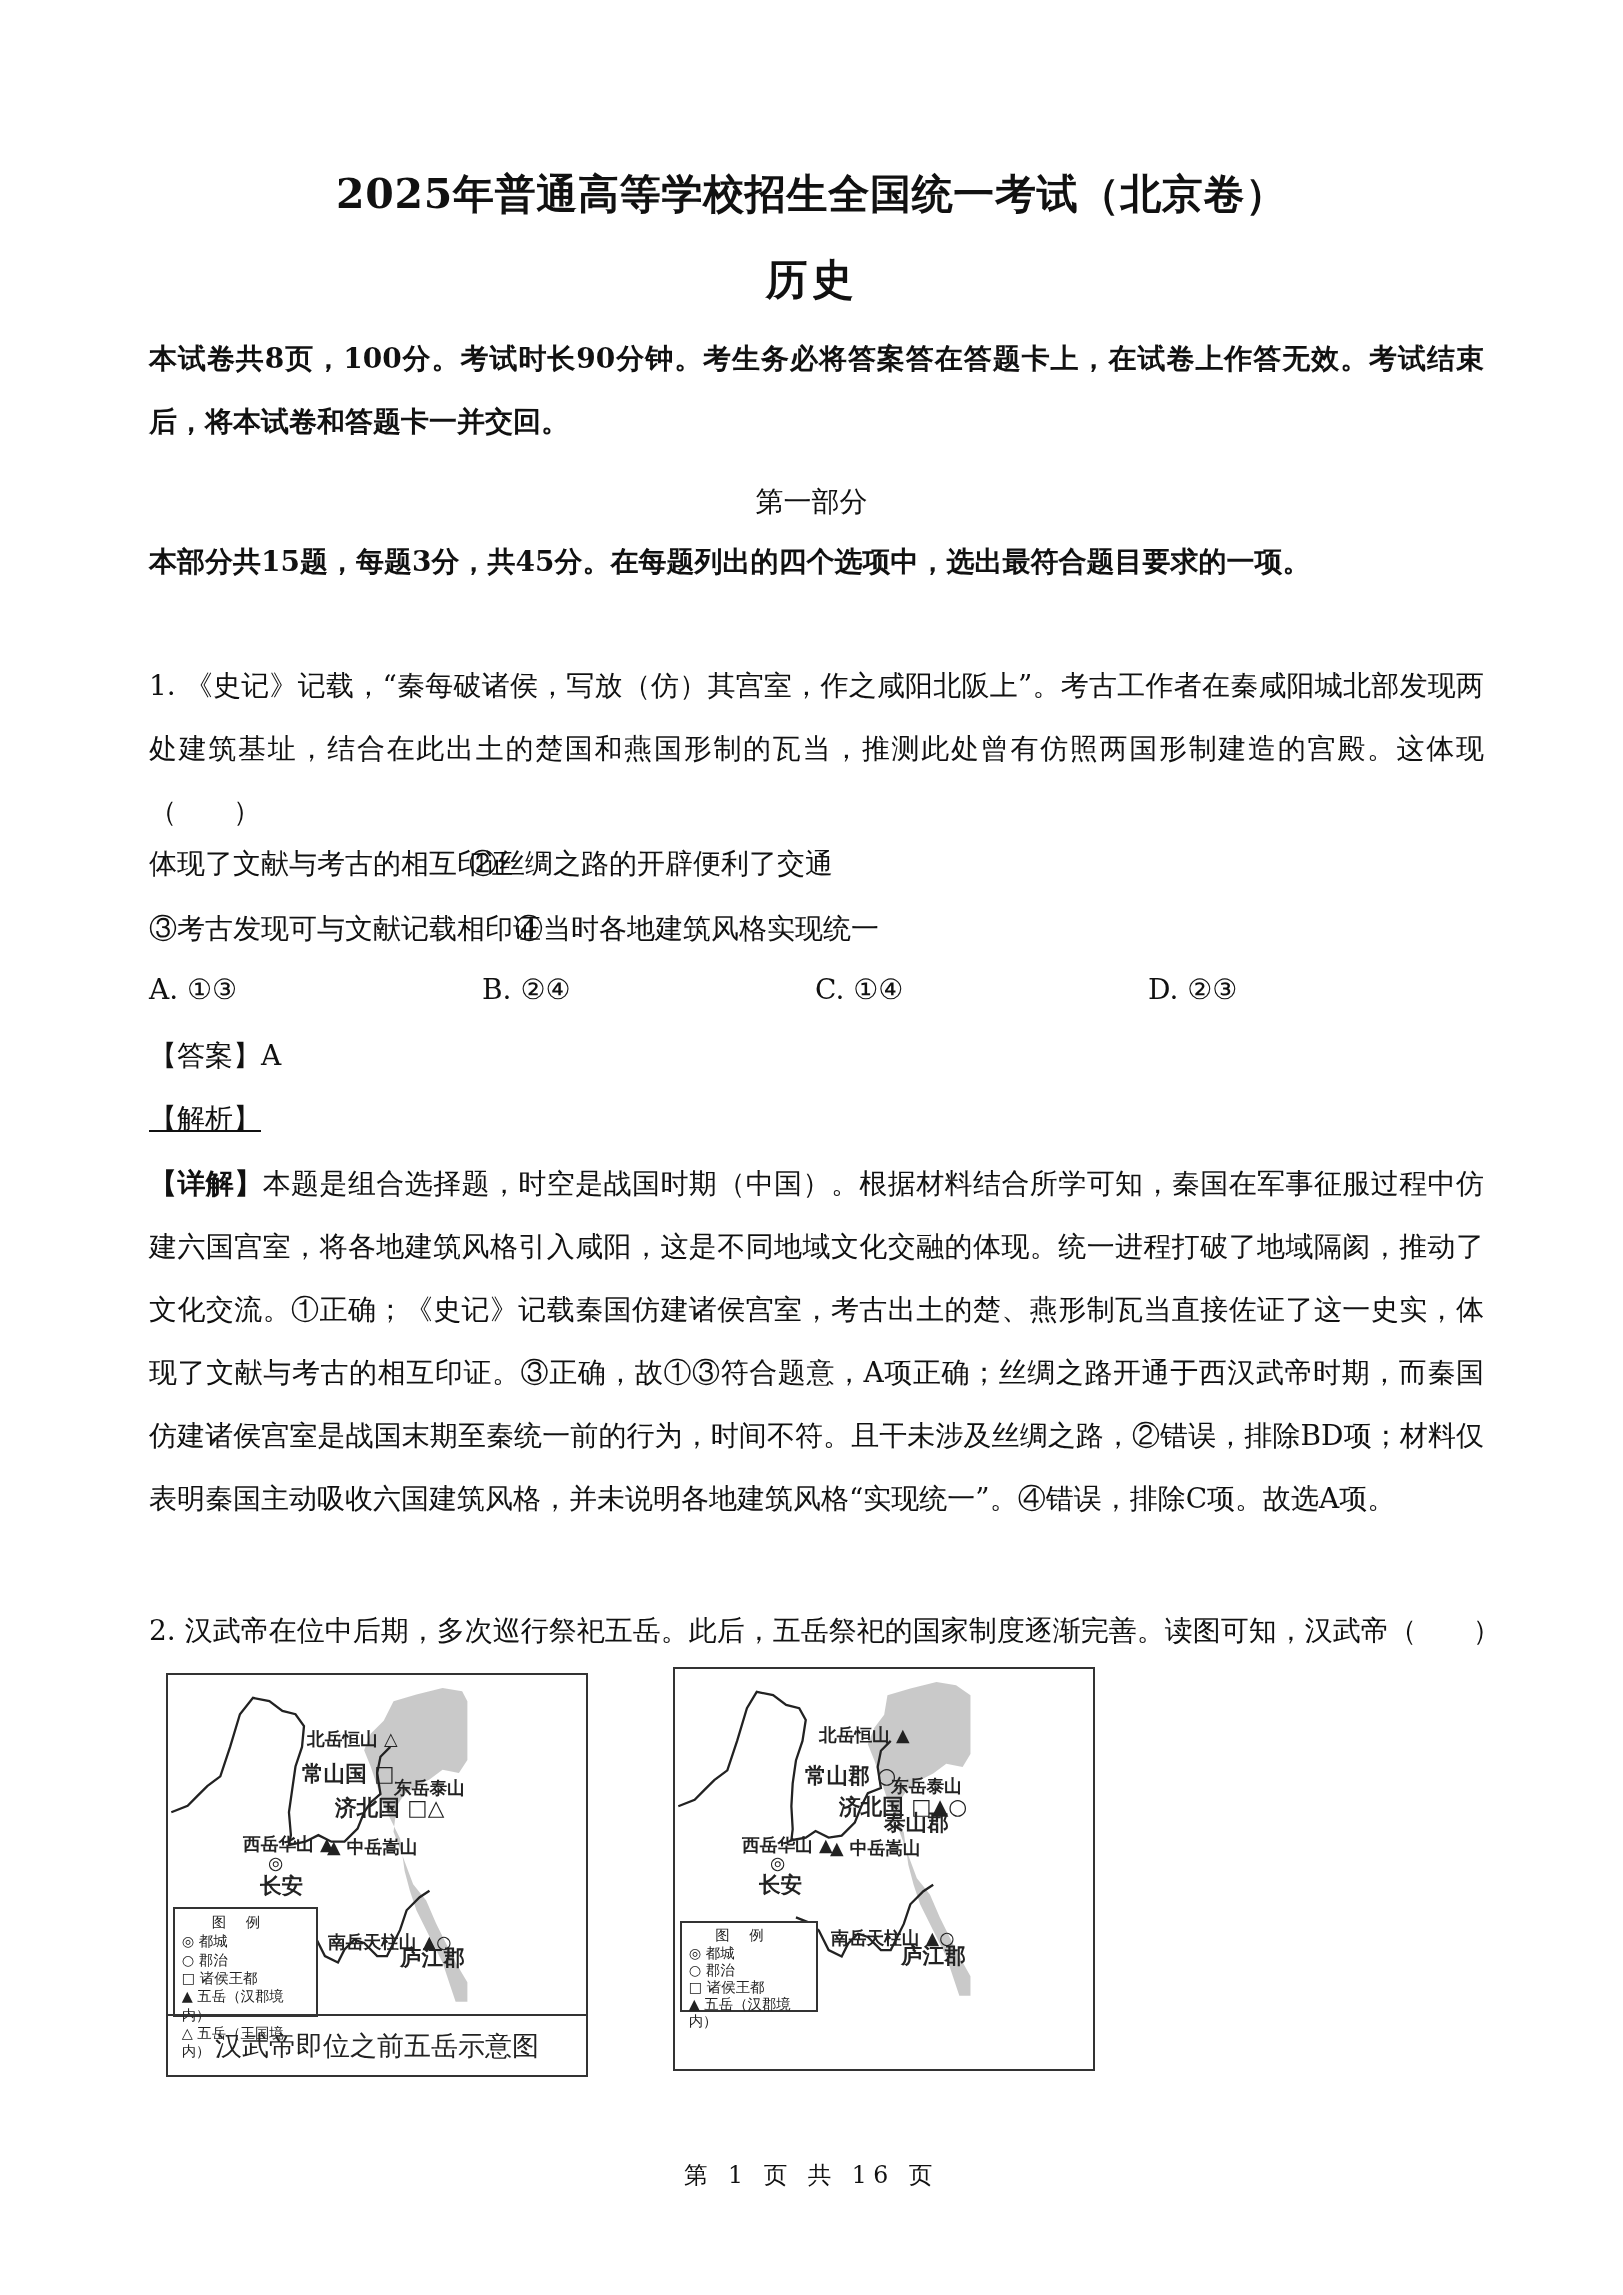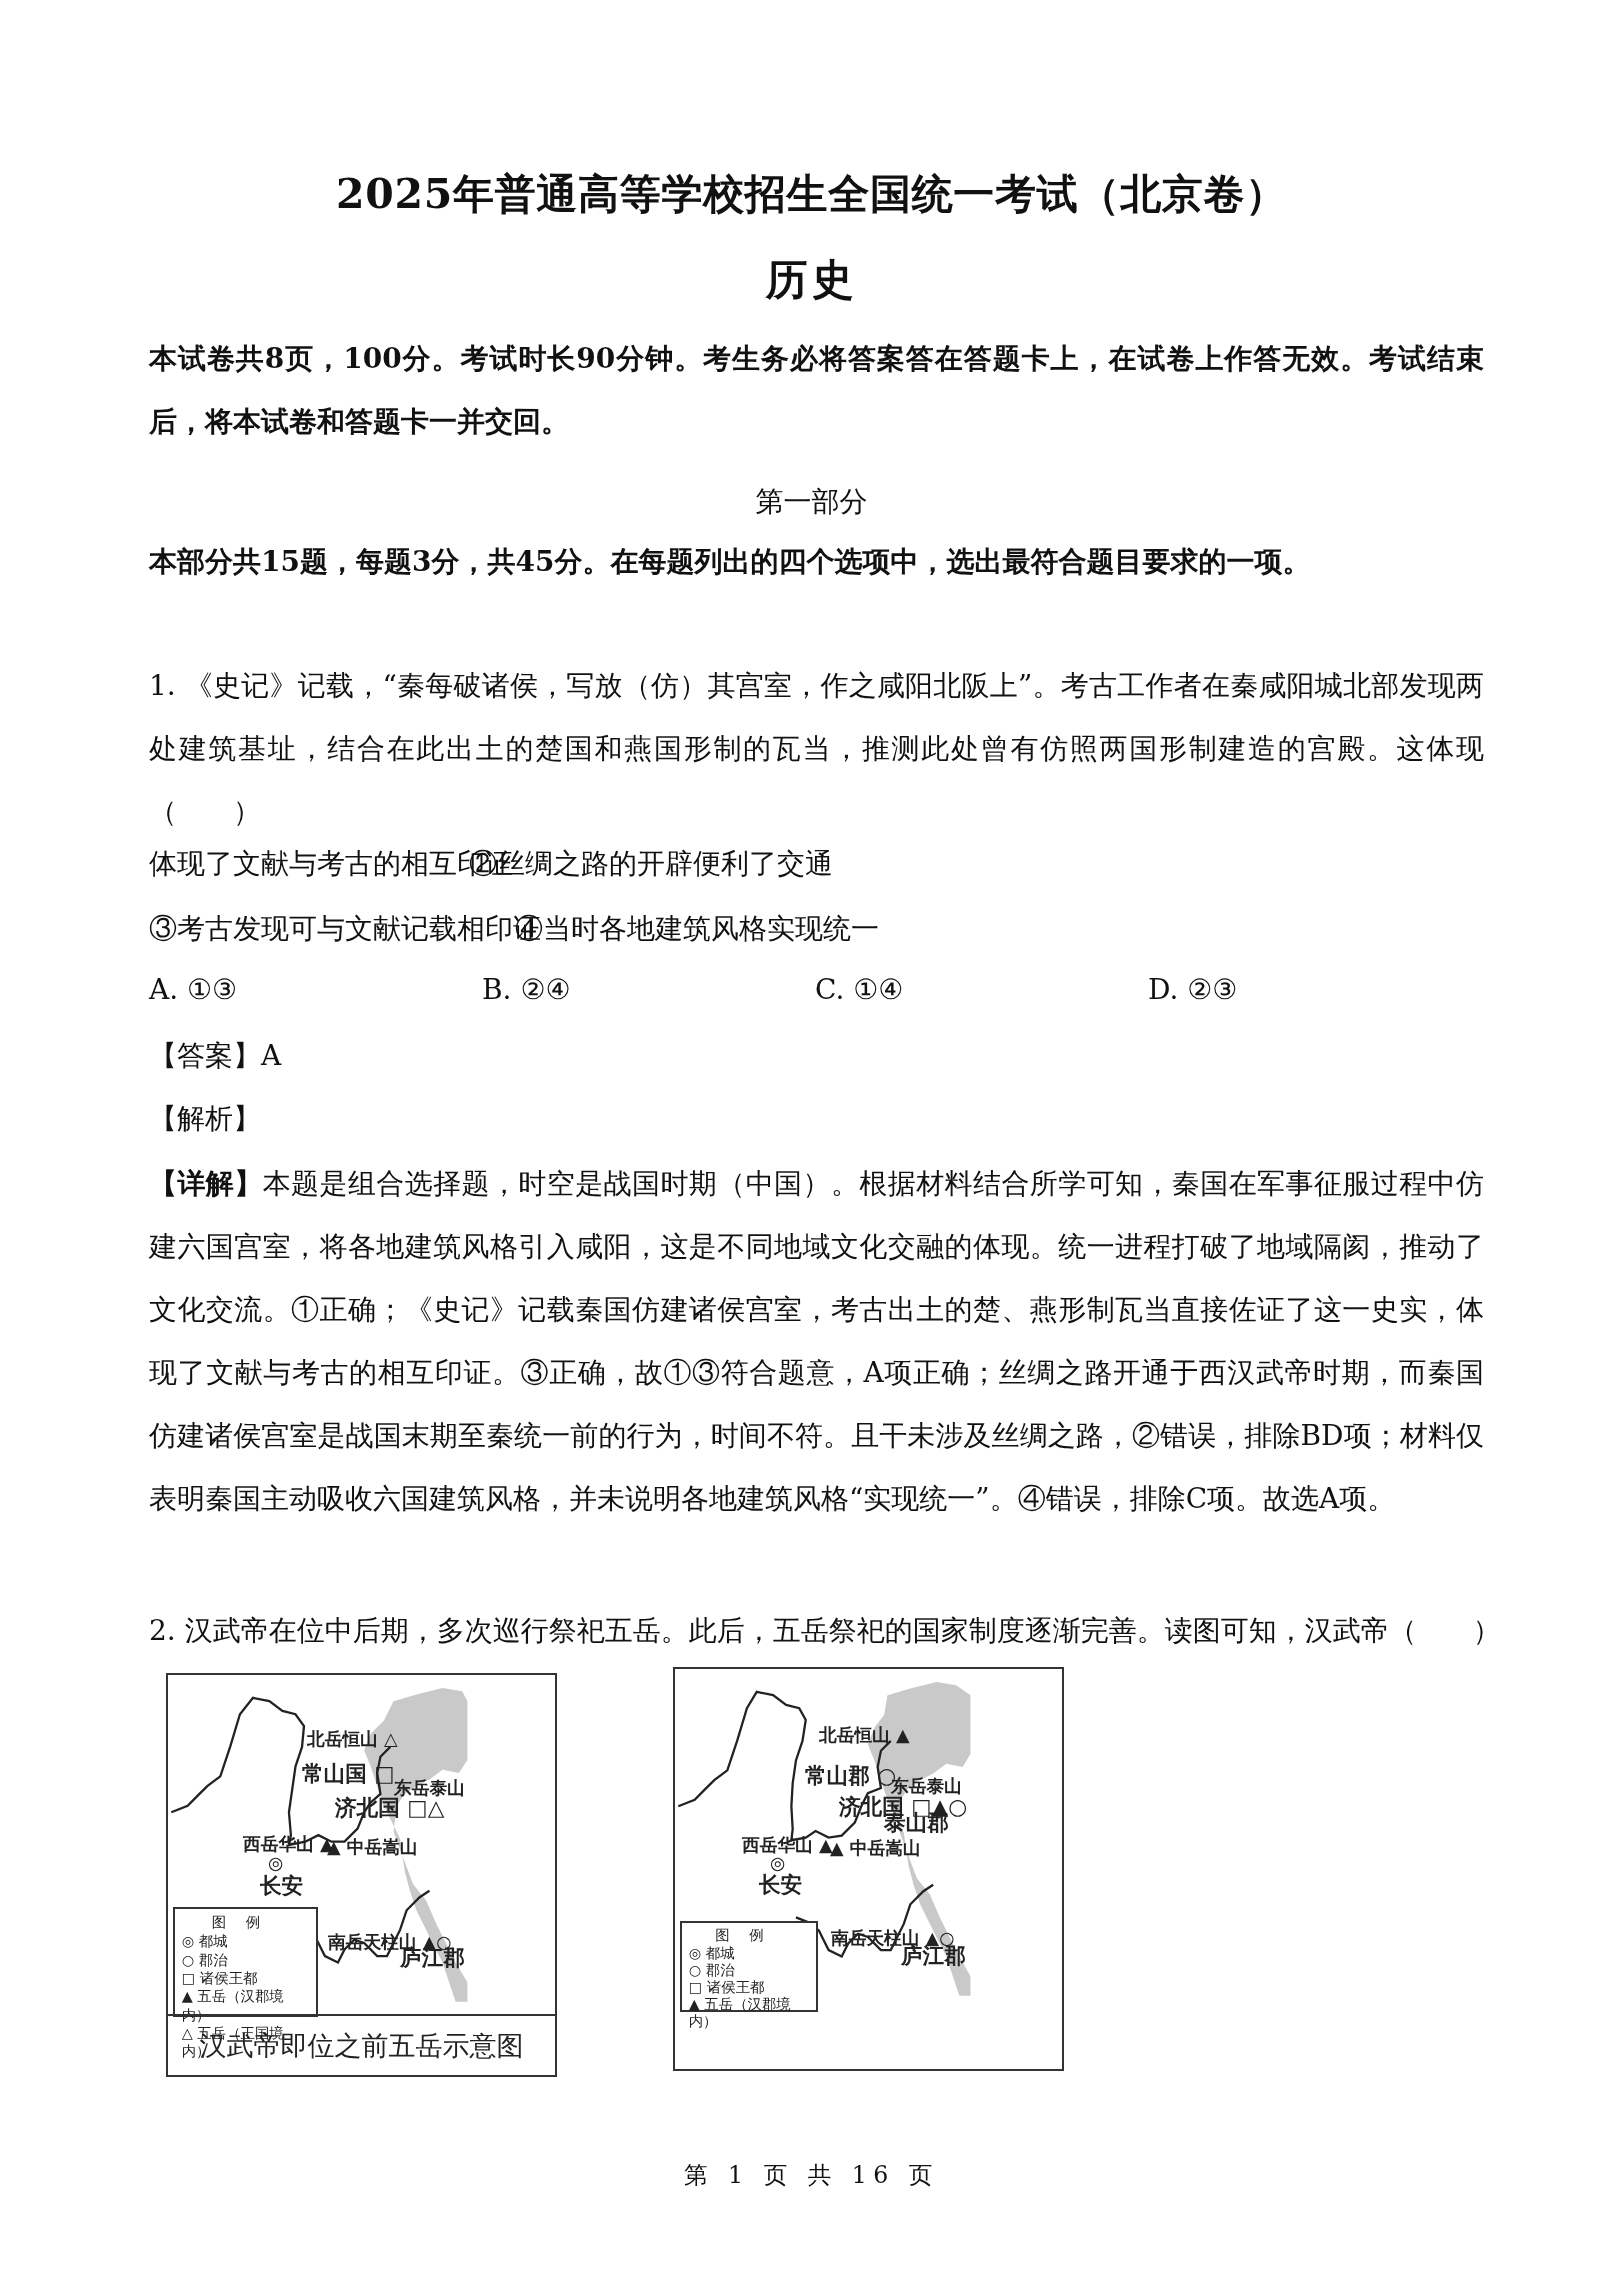--- a/index.html
+++ b/index.html
@@ -8,21 +8,21 @@
   .title { position: absolute; left: 0; width: 1623px; text-align: center; top: 167px;
            font-size: 41px; font-weight: bold; letter-spacing: 0.7px; }
   .subject { position: absolute; left: 0; width: 1623px; text-align: center; top: 252px;
              font-size: 42px; font-weight: bold; letter-spacing: 3.9px; }
   .para { position: absolute; left: 149px; width: 1335px; font-size: 28px; line-height: 63px;
           text-align: justify; text-align-last: left; }
   .bold { font-weight: bold; }
   .center-line { position: absolute; left: 0; width: 1623px; text-align: center; font-size: 28px; }
   .line { position: absolute; left: 149px; font-size: 28px; white-space: nowrap; }
   .opt { position: absolute; font-size: 28px; white-space: nowrap; }
-  .map { position: absolute; border: 2.6px solid #333; background: #fff; }
+  .map { position: absolute; border: 2.6px solid #333; background: #fff; padding-left: 31px; }
   .map svg { position: absolute; left: 0; top: 0; }
   .map-caption { position: absolute; left: 0; right: 0; bottom: 0; height: 59px; border-top: 2.6px solid #333;
                  text-align: center; font-size: 27px; line-height: 59px; color: #222; }
   .legend { position: absolute; left: 5.2px; border: 2px solid #333; background: #fff;
             font-size: 18.3px; line-height: 26px; padding: 3.9px 6.5px; color: #222; }
   .legend-title { text-align: center; letter-spacing: 19.6px; margin-bottom: 1.3px; }
   .map-label { position: absolute; font-size: 17.7px; color: #222; white-space: nowrap; font-weight: bold; }
   .map-label.big { font-size: 21.6px; }
   .footer { position: absolute; top: 2159px; left: 0; width: 1623px; text-align: center; font-size: 23.6px; letter-spacing: 6.5px; }
 </style>
@@ -48,21 +48,21 @@
   <div class="line" style="top:910px; left:469px;margin-left:46px;">④当时各地建筑风格实现统一</div>
 
   <div class="opt" style="top:973px; left:149px;">A. ①③</div>
   <div class="opt" style="top:973px; left:482px;">B. ②④</div>
   <div class="opt" style="top:973px; left:815px;">C. ①④</div>
   <div class="opt" style="top:973px; left:1148px;">D. ②③</div>
 
   <div class="line" style="top:1037px;">
     <span>【答案】</span><span>A</span>
   </div>
-  <div class="line" style="top:1100px;">【解析】</div>
+  <div class="line" style="top:1100px;text-decoration:underline;">【解析】</div>
   <div class="para" style="top:1152px;">
     <span class="bold">【详解】</span><span>本题是组合选择题，时空是战国时期（中国）。根据材料结合所学可知，秦国在军事征服过程中仿建六国宫室，将各地建筑风格引入咸阳，这是不同地域文化交融的体现。统一进程打破了地域隔阂，推动了文化交流。①正确；《史记》记载秦国仿建诸侯宫室，考古出土的楚、燕形制瓦当直接佐证了这一史实，体现了文献与考古的相互印证。③正确，故①③符合题意，A项正确；丝绸之路开通于西汉武帝时期，而秦国仿建诸侯宫室是战国末期至秦统一前的行为，时间不符。且干未涉及丝绸之路，②错误，排除BD项；材料仅表明秦国主动吸收六国建筑风格，并未说明各地建筑风格“实现统一”。④错误，排除C项。故选A项。</span>
   </div>
 </div>
 
 <div>
   <div class="line" style="top:1612px;">
     <span>2.</span>
     <span>汉武帝在位中后期，多次巡行祭祀五岳。此后，五岳祭祀的国家制度逐渐完善。读图可知，汉武帝（　　）</span>
   </div>

